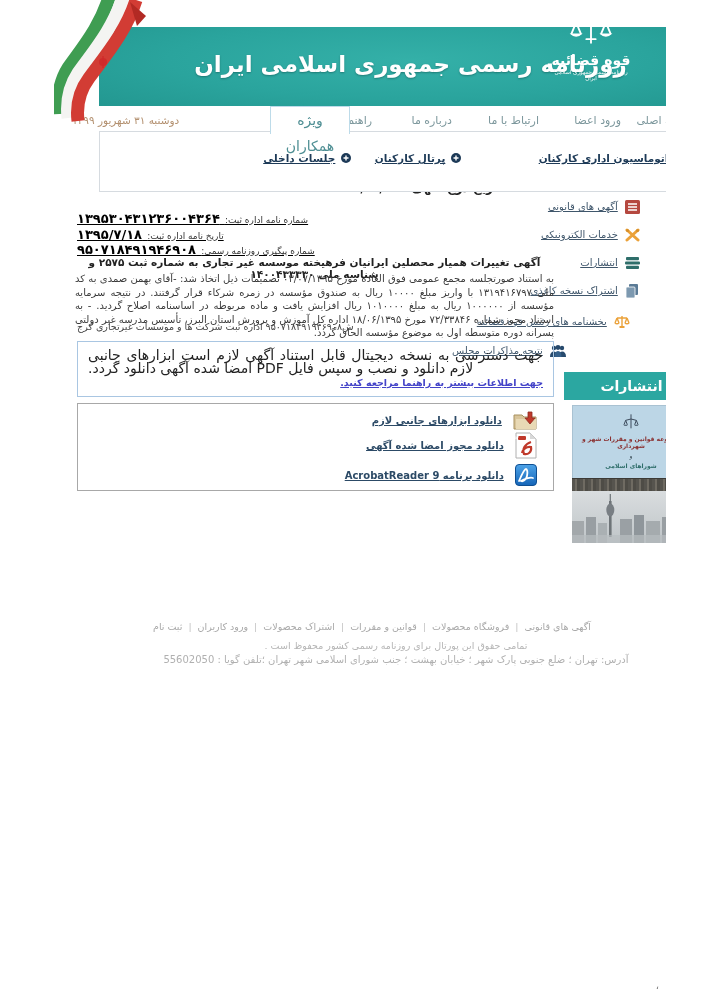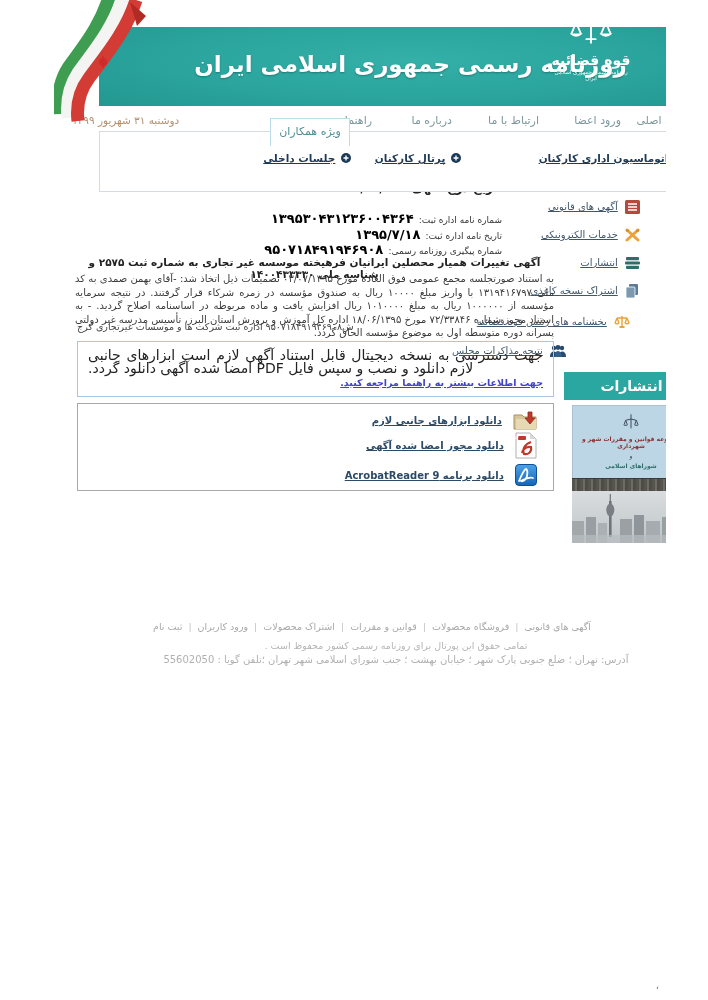--- a/index.html
+++ b/index.html
@@ -16,23 +16,23 @@
   .flag-ribbon { position:absolute; left:12px; top:0; z-index:4; }
   .logo-block { position:absolute; right:32px; top:2px; width:86px; text-align:center; color:#fff; }
   .logo-block svg { display:block; margin:0 auto; }
   .logo-title { font-size:14px; font-weight:bold; direction:rtl; margin-top:-2px; }
   .logo-sub { font-size:5.5px; direction:rtl; margin-top:1px; opacity:.95; }
 
   
   .navbar { position:absolute; left:0; top:106px; width:708px; height:27px; background:#fff; }
   .nav-item { position:absolute; top:8px; font-size:11px; color:#7c979c; direction:rtl; white-space:nowrap; cursor:pointer; }
   .nav-date { position:absolute; left:30px; top:8px; font-size:10.5px; color:#b3906f; direction:rtl; }
-  .tab-active { position:absolute; left:228px; top:12px; width:80px; height:28px; background:#fff;
+  .tab-active { position:absolute; left:228px; top:0; width:80px; height:28px; background:#fff;
     border:1px solid #bddbe9; border-bottom:none; z-index:6; text-align:center;
-    font-size:11px; color:#4f8f94; line-height:26px; direction:rtl; cursor:pointer; }
+    font-size:14px; color:#4f8f94; line-height:26px; direction:rtl; cursor:pointer; }
 
   
   .dropdown-panel { position:absolute; left:57px; top:131px; width:592px; height:61px;
     background:#fff; border:1px solid #d6dbe0; z-index:5; }
   .dd-link { position:absolute; top:20px; direction:rtl; white-space:nowrap; font-size:10.5px; font-weight:bold;
     color:#1d3a57; cursor:pointer; }
   .dd-link .lbl { text-decoration:underline; }
   .dd-link svg { vertical-align:-1px; margin-left:2px; }
 
   
@@ -49,21 +49,21 @@
   .book-l3 { font-size:6px; font-weight:bold; color:#2e6e6a; text-align:center; direction:rtl; margin-top:3px; }
   .book-wall { position:absolute; left:0; top:73px; width:118px; height:13px;
     background:repeating-linear-gradient(90deg,#56544e 0 3px,#6f6b62 3px 5px,#4e4c46 5px 8px);
     border-top:1px solid #3c3a36; }
   .book-photo { position:absolute; left:0; top:86px; width:118px; height:52px; }
 
   
   .clip-line { position:absolute; left:35px; top:188px; width:425px; height:13px; overflow:hidden; z-index:1;
     direction:rtl; text-align:right; }
   .clip-line span { display:block; margin-top:-7px; font-size:12px; font-weight:bold; color:#222; }
-  .rec-row { position:absolute; left:35px; width:425px; direction:rtl; text-align:right; white-space:nowrap; }
+  .rec-row { position:absolute; left:35px; width:425px; direction:rtl; text-align:left; white-space:nowrap;text-decoration:underline; }
   .rec-label { font-size:9px; color:#333; }
   .rec-value { font-size:13px; font-weight:bold; color:#000; }
   .ann-title { position:absolute; left:33px; top:256px; width:479px; direction:rtl; text-align:center;
     font-size:10.5px; font-weight:bold; color:#222; }
   .ann-body { position:absolute; left:33px; top:272px; width:479px; direction:rtl; text-align:justify;
     font-size:10px; line-height:13.5px; color:#3a3a3a; }
   .ann-sign { position:absolute; left:35px; top:321px; width:477px; direction:rtl; text-align:left;
     font-size:9.5px; color:#444; }
   .info-box { position:absolute; left:35px; top:341px; width:477px; height:56px; border:1px solid #a9c6e2;
     padding:7px 10px 0 10px; }

